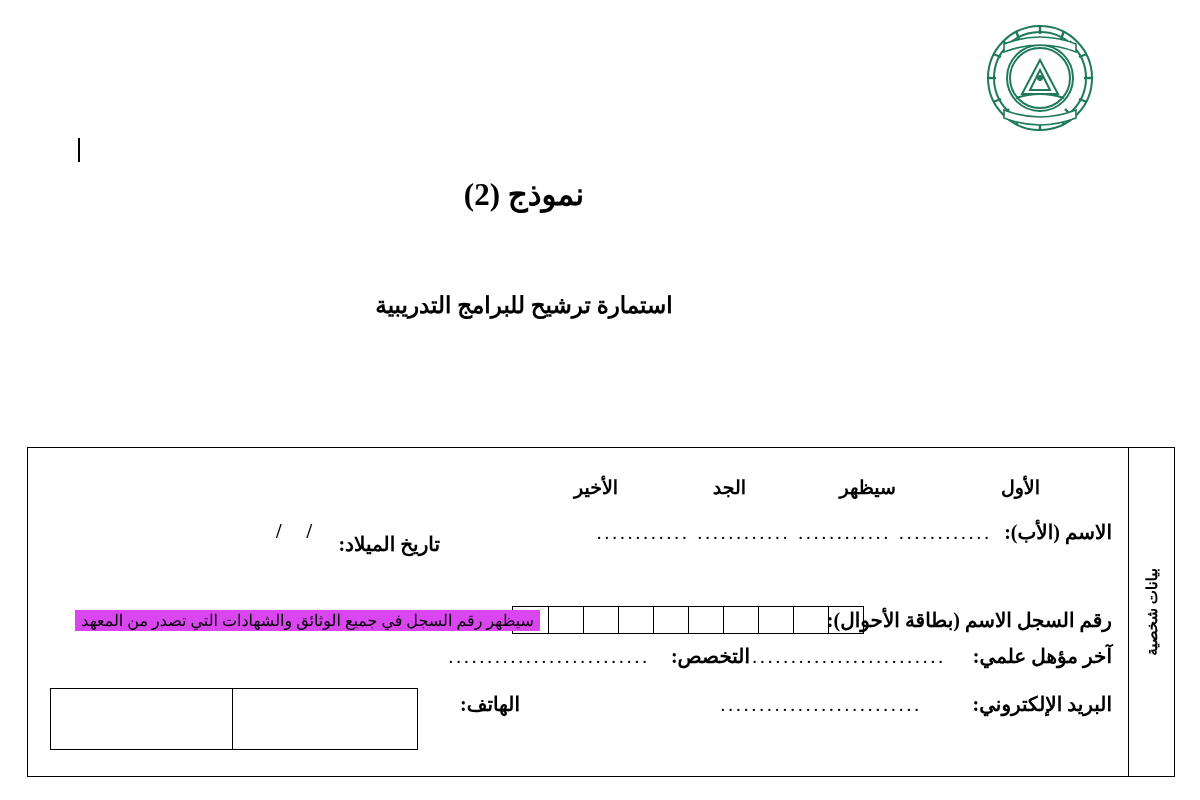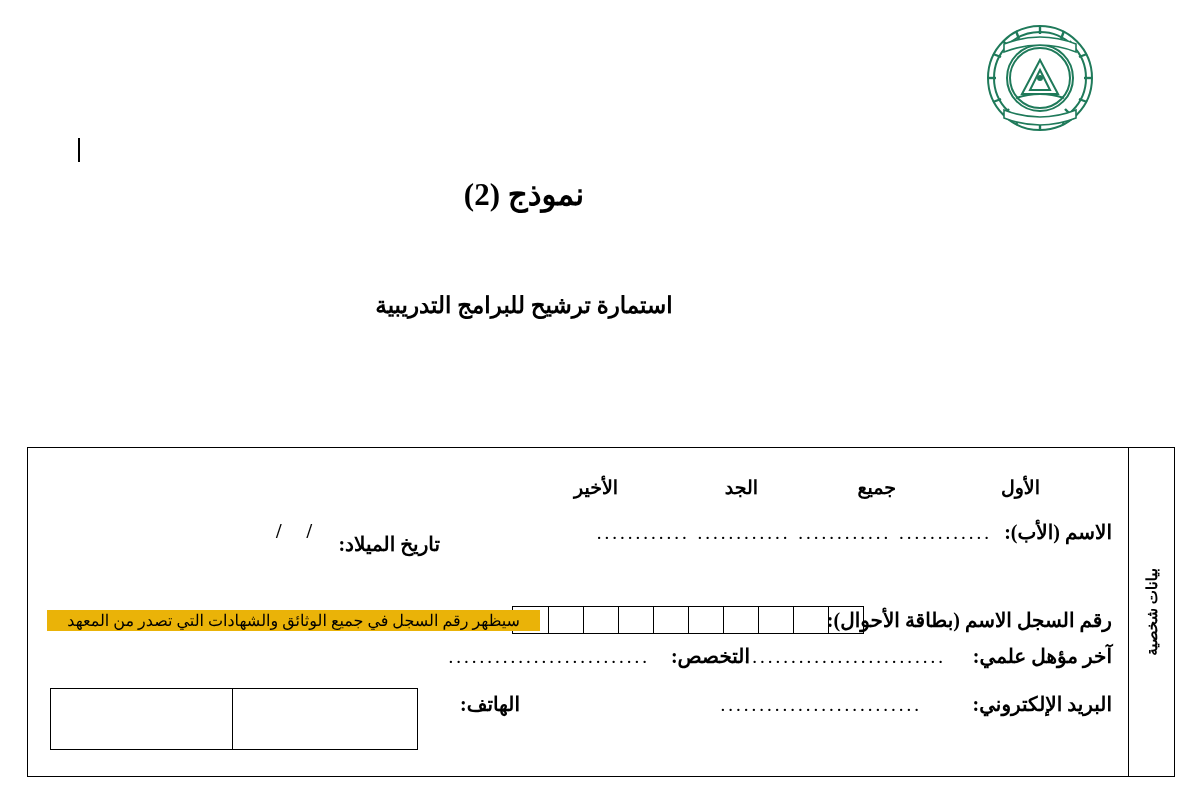--- a/index.html
+++ b/index.html
@@ -101,21 +101,21 @@
   }
   .name-headers span {
     position: absolute;
     top: 0;
     font-size: 19px;
     font-weight: bold;
     white-space: nowrap;
   }
   .nh-first { right: 28px; }
   .nh-father { right: 172px; }
-  .nh-grand { right: 310px; }
+  .nh-grand { right: 322px; }
   .nh-last { right: 450px; }
 
   
   .row-name {
     position: absolute;
     top: 72px;
     right: 16px;
     width: 1020px;
     height: 26px;
   }
@@ -186,23 +186,23 @@
     width: 35px;
     height: 100%;
     border-left: 1.2px solid #000;
     box-sizing: border-box;
   }
   .boxes i:last-child { border-left: none; }
   .hint {
     position: absolute;
     right: 572px;
     top: 4px;
-    background: #eab308;
+    background: #d946ef;
     font-size: 16px;
-    padding: 1px 20px;
+    padding: 1px 6px;
     white-space: nowrap;
   }
 
   
   .row-qual {
     position: absolute;
     top: 196px;
     right: 16px;
     width: 1020px;
     height: 26px;
@@ -305,21 +305,21 @@
 <div class="table-wrap">
 
   <div class="side-label">
     <span>بيانات شخصية</span>
   </div>
 
   <div class="fields">
 
     <div class="name-headers">
       <span class="nh-first">الأول</span>
-      <span class="nh-father">جميع</span>
+      <span class="nh-father">سيظهر</span>
       <span class="nh-grand">الجد</span>
       <span class="nh-last">الأخير</span>
     </div>
 
     <div class="row-name">
       <span class="lbl name-label">الاسم (الأب):</span>
       <span class="dots name-dots">............ ............ ............ ............</span>
       <span class="lbl birth-label">تاريخ الميلاد:</span>
       <span class="birth-value">/ /</span>
     </div>

